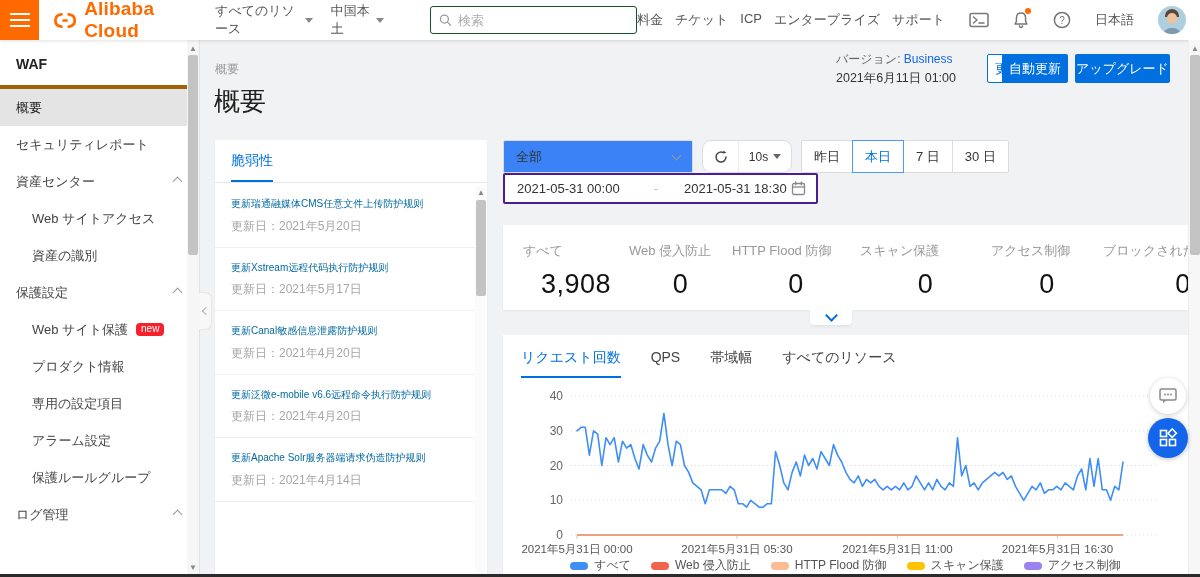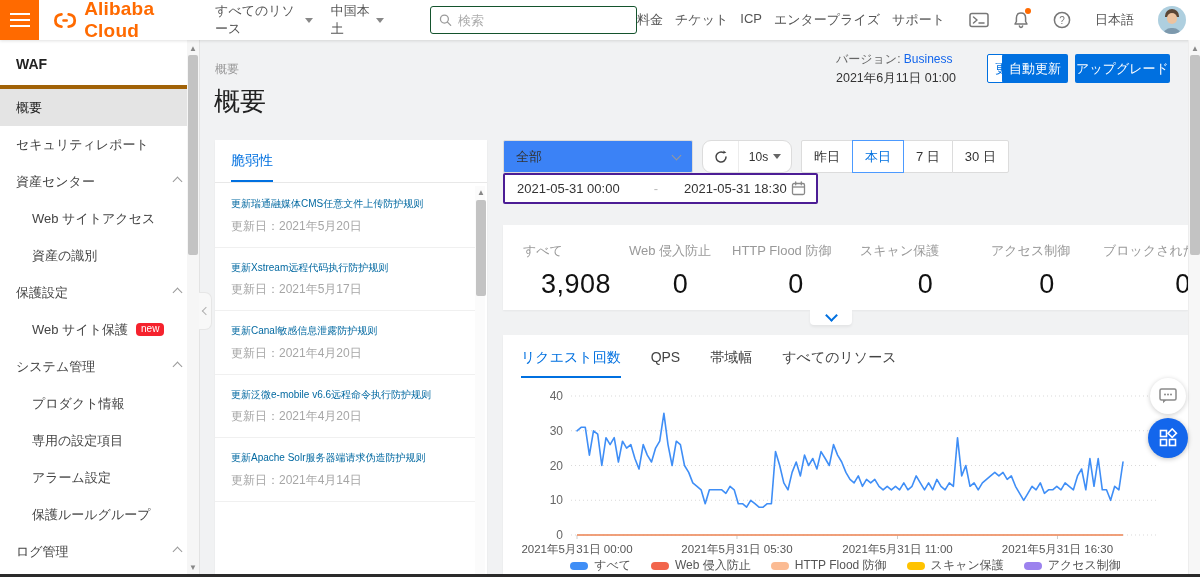--- a/index.html
+++ b/index.html
@@ -200,24 +200,20 @@
       <div class="side-item child">
         <span>資産の識別</span>
       </div>
       <div class="side-item">
         <span>保護設定</span>
         <i class="chev chev-up"></i>
       </div>
       <div class="side-item child">
         <span>Web サイト保護</span>
         <span class="badge-new">new</span>
-      </div>
-      <div class="side-item">
-        <span>システム管理</span>
-        <i class="chev chev-up"></i>
       </div>
       <div class="side-item child">
         <span>プロダクト情報</span>
       </div>
       <div class="side-item child">
         <span>専用の設定項目</span>
       </div>
       <div class="side-item child">
         <span>アラーム設定</span>
       </div>

